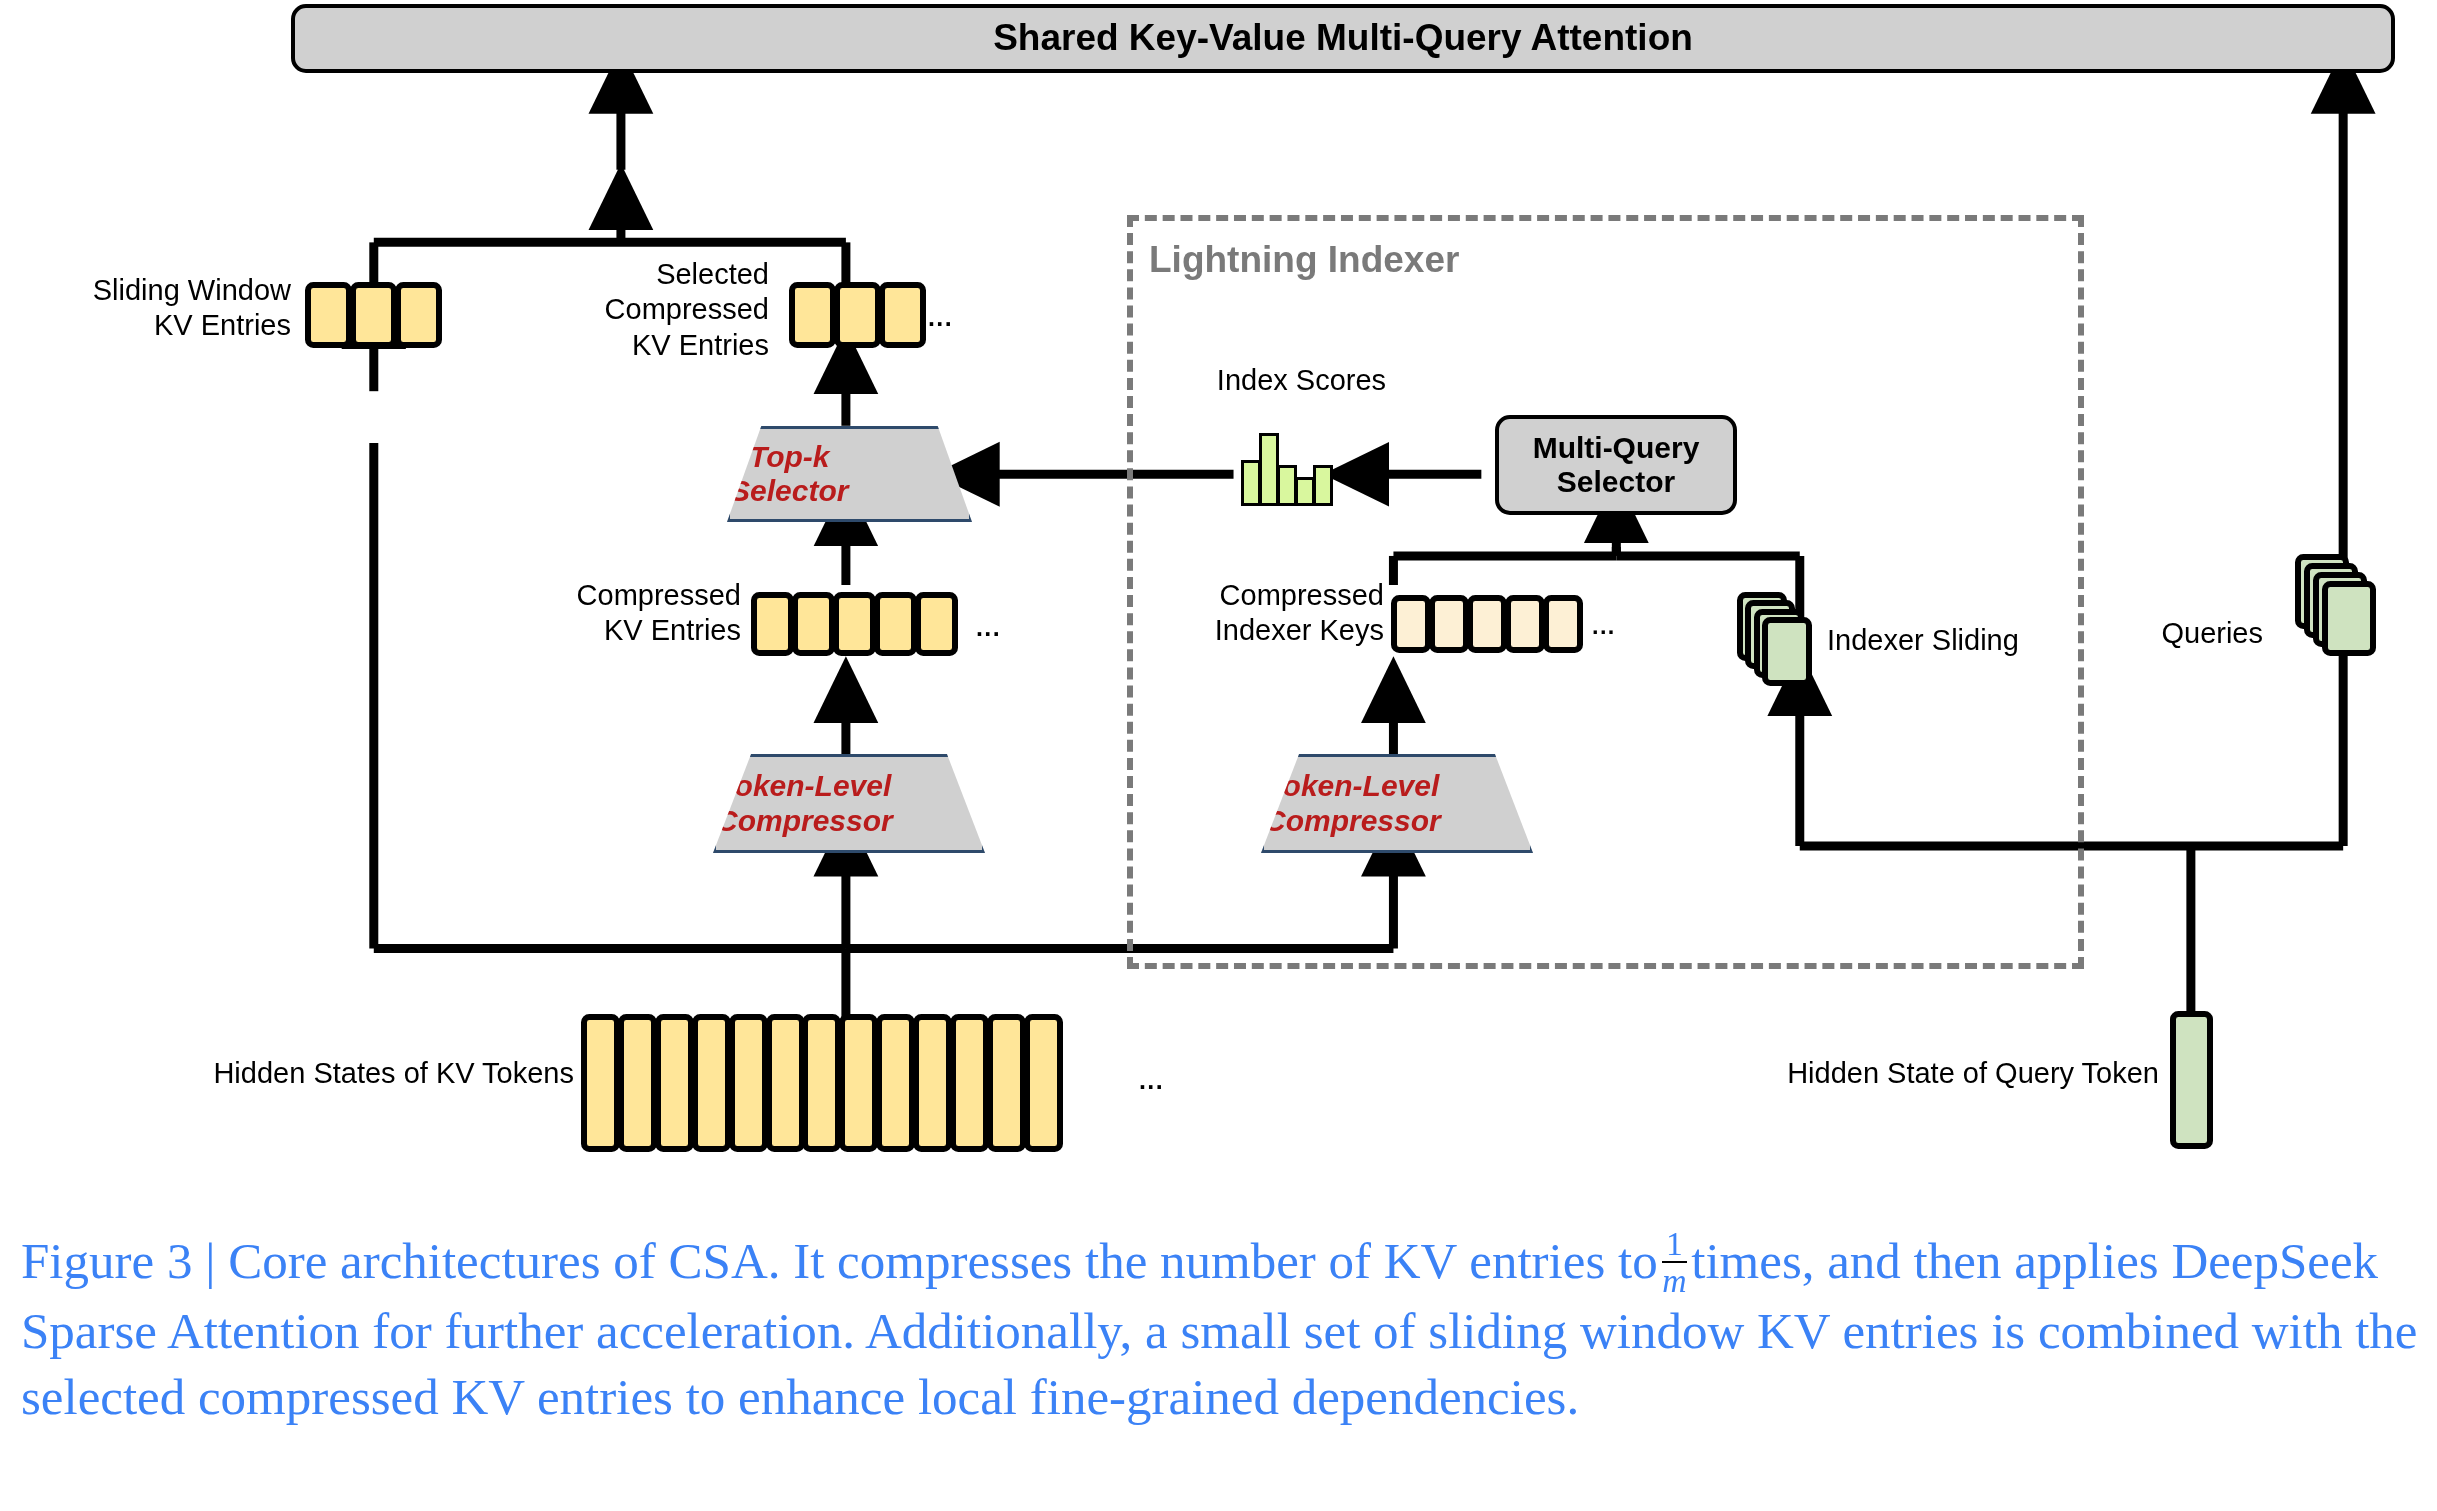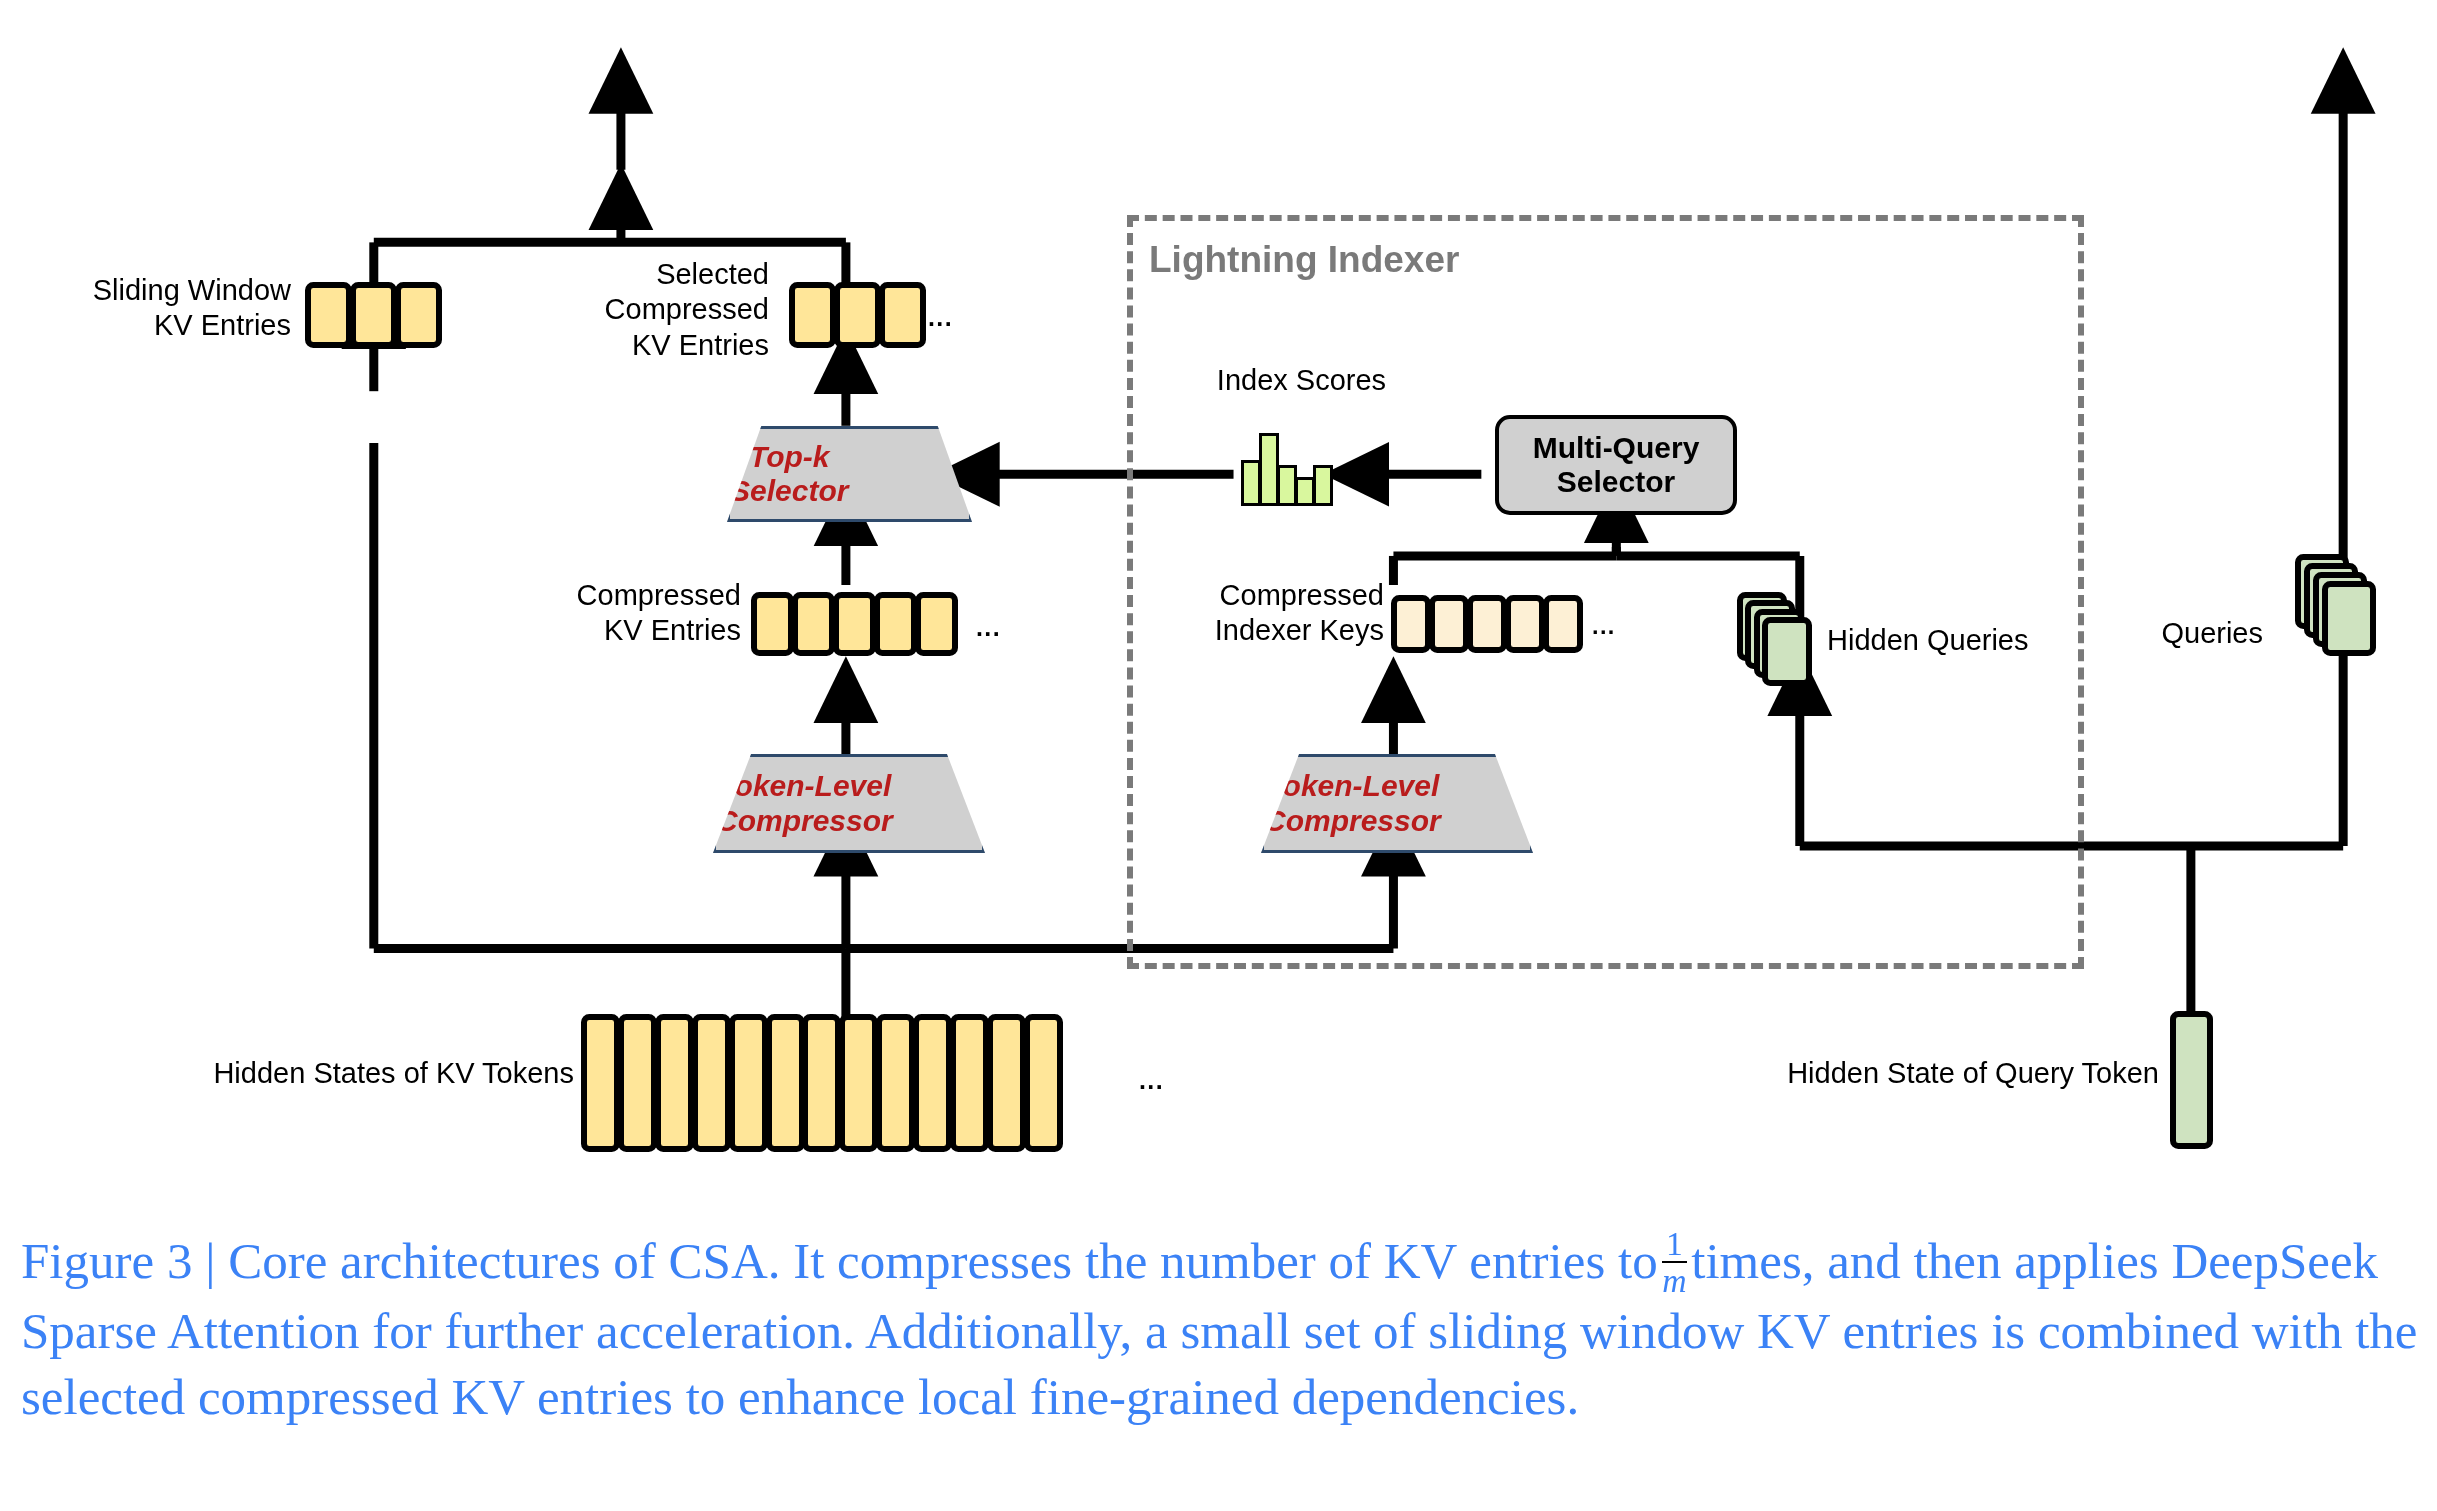--- a/index.html
+++ b/index.html
@@ -128,20 +128,23 @@
 
       <path d="M2600,803 L2335,803"></path>
       <path d="M2600,803 L2600,990"></path>
 
       <path d="M3165,1470 L3165,1222"></path>
       <path d="M2600,1222 L3385,1222"></path>
       <path d="M3385,1222 L3385,920"></path>
     </g>
   </svg>
 
+  <div class="abs gbox" style="left:291px;top:4.2px;width:2104px;height:69px;font-size:37px;border-radius:15px;">
+    <span>Shared Key-Value Multi-Query Attention</span>
+  </div>
 
 
   <div class="dashbox" style="left:1127px;top:215px;width:957px;height:754px;"></div>
   <div class="dashlabel" style="left:1149px;top:239px;font-size:37px;">Lightning Indexer</div>
 
   <div class="lbl r" style="left:21px;top:273px;width:270px;font-size:29px;text-align:right;">Sliding Window
 KV Entries</div>
   <div class="row" style="left:305px;top:282px;">
     <div class="card" style="width:47px;height:66px;"></div>
     <div class="card" style="width:47px;height:66px;"></div>
@@ -215,21 +218,21 @@
 Compressor</span>
     </div>
   </div>
 
   <div class="stack" style="left:1737px;top:592px;width:90px;height:93px;">
     <div class="s" style="left:0px;top:0px;width:50px;height:69px;"></div>
     <div class="s" style="left:8.3px;top:8.3px;width:50px;height:69px;"></div>
     <div class="s" style="left:16.6px;top:16.6px;width:50px;height:69px;"></div>
     <div class="s" style="left:25px;top:25px;width:50px;height:69px;"></div>
   </div>
-  <div class="lbl" style="left:1827px;top:623px;width:318px;font-size:29px;">Hidden Queries</div>
+  <div class="lbl" style="left:1827px;top:623px;width:318px;font-size:29px;">Indexer Sliding</div>
 
   <div class="lbl r" style="left:2021px;top:616px;width:242px;font-size:29px;text-align:right;">Queries</div>
   <div class="stack" style="left:2295px;top:554px;width:97px;height:104px;">
     <div class="s" style="left:0px;top:0px;width:54px;height:75px;"></div>
     <div class="s" style="left:9px;top:9px;width:54px;height:75px;"></div>
     <div class="s" style="left:18px;top:18px;width:54px;height:75px;"></div>
     <div class="s" style="left:27px;top:27px;width:54px;height:75px;"></div>
   </div>
 
   <div class="lbl r" style="left:69px;top:1056px;width:505px;font-size:29px;text-align:right;">Hidden States of KV Tokens</div>

